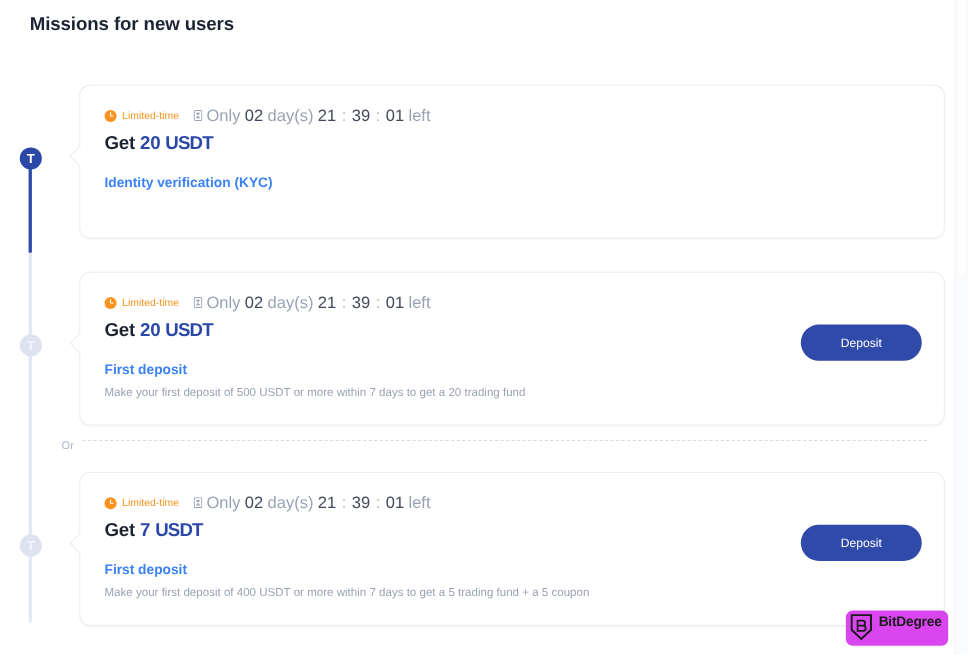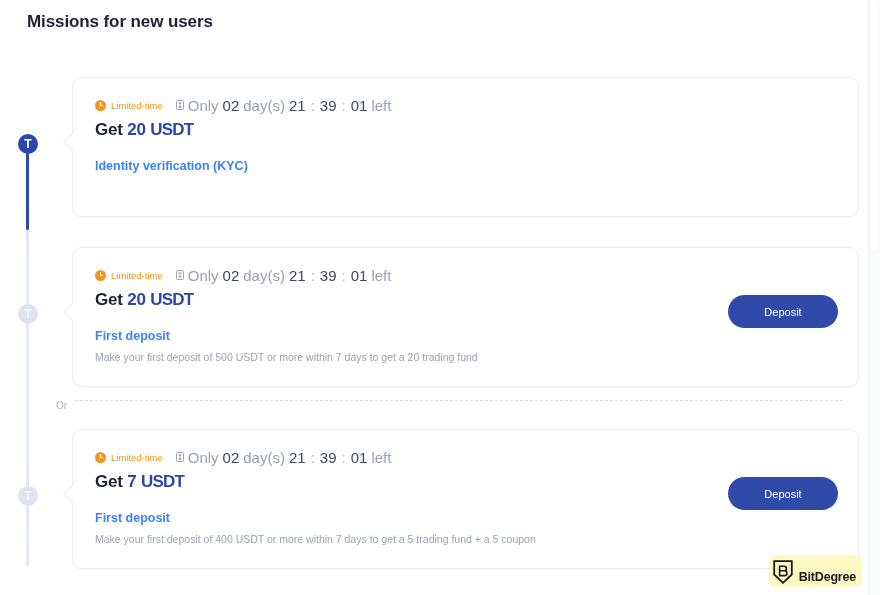--- a/index.html
+++ b/index.html
@@ -281,23 +281,23 @@
     background: #ffffff;
   }
 
   
   .watermark {
     position: absolute;
     right: 18px;
     bottom: 8px;
     height: 26px;
     display: flex;
-    align-items: flex-end;
+    align-items: flex-start;
     gap: 6px;
-    background: #fef9c3;
+    background: #d946ef;
     padding: 3px 6px 3px 4px;
     border-radius: 6px;
   }
   .wm-shield { width: 20px; height: 24px; flex: 0 0 auto; }
   .wm-shield svg { display: block; }
   .wm-text {
     font-size: 12.5px;
     font-weight: bold;
     color: #1b1b1b;
     letter-spacing: -0.2px;

